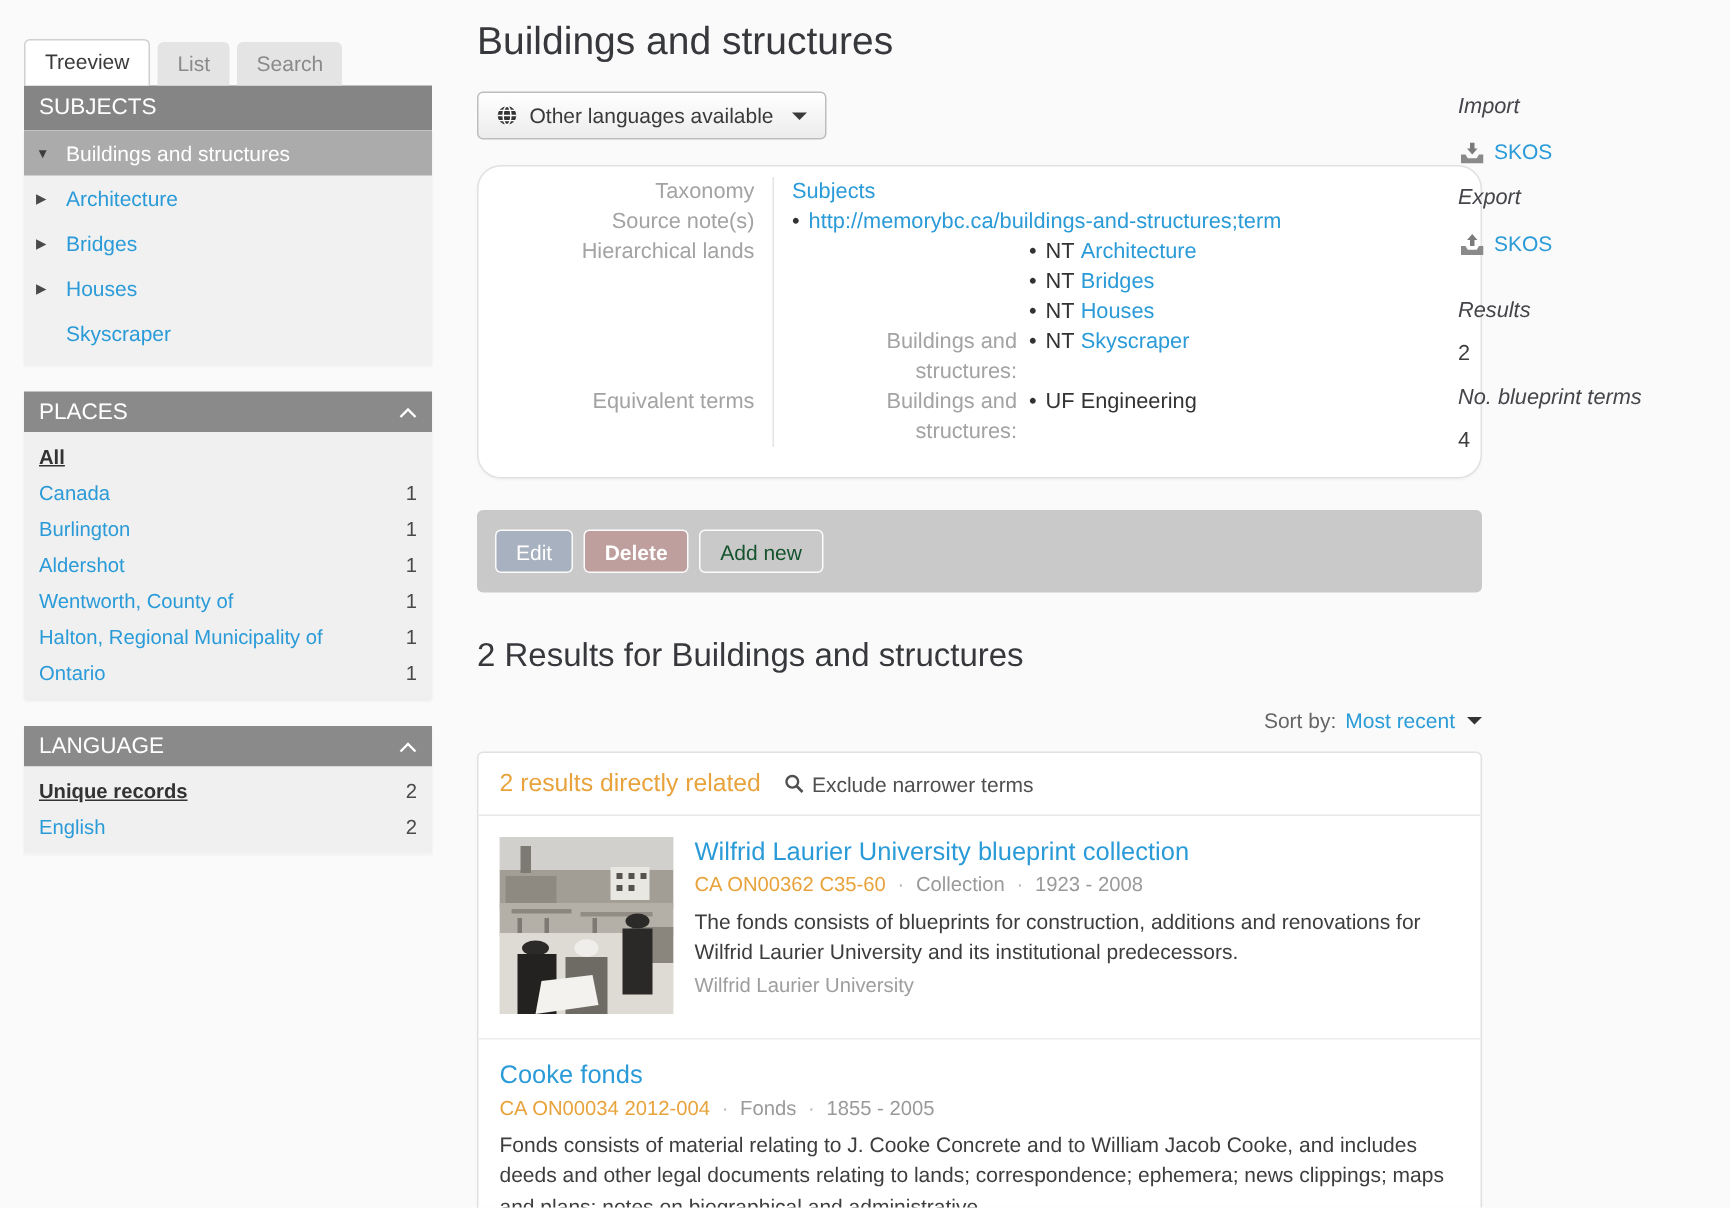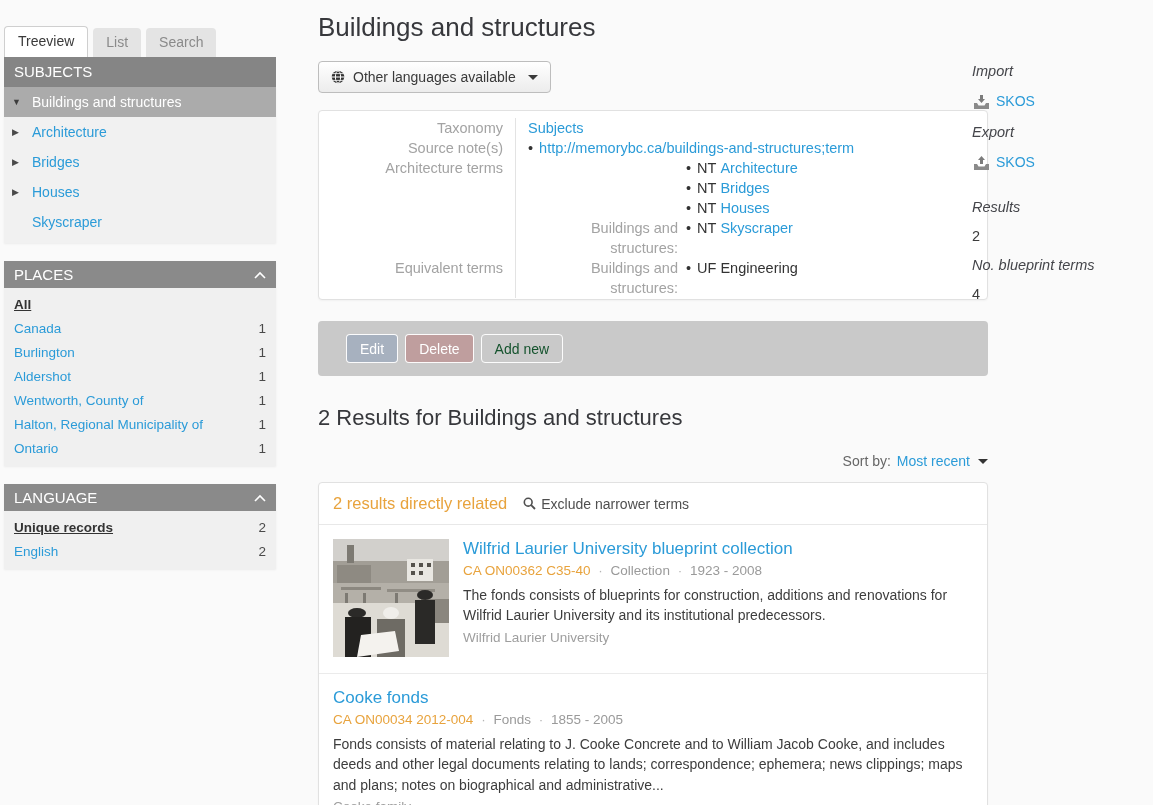--- a/index.html
+++ b/index.html
@@ -6,21 +6,21 @@
   html,body { width:1153px; height:805px; }
   body {
     font-family:"Liberation Sans", sans-serif;
     background:#fafafa; color:#3a3a3a; font-size:14px;
     position:relative; overflow:hidden;
   }
   a { text-decoration:none; cursor:pointer; }
   .link { color:#2b9bd8; }
 
   
-  .left-col { position:absolute; left:4px; top:26px; width:272px; }
+  .left-col { position:absolute; left:16px; top:26px; width:272px; }
   .tabs { display:flex; align-items:flex-end; height:31px; }
   .tab {
     padding:6px 13px 7px; font-size:14px; color:#8a8a8a;
     background:#e4e4e4; border-radius:4px 4px 0 0; margin-right:5px; cursor:pointer;
   }
   .tab.active {
     background:#fff; color:#3a3a3a;
     border:1px solid #cfcfcf; border-bottom:none; padding-bottom:8px;
   }
   .panel-header {
@@ -56,46 +56,46 @@
     display:inline-flex; align-items:center; gap:8px;
     background:linear-gradient(#ffffff,#ececec);
     border:1px solid #bdbdbd; border-radius:4px;
     padding:15px 12px; height:31px; font-size:14px; color:#3a3a3a; cursor:pointer;
   }
   .caret-down {
     width:0; height:0; border-left:5px solid transparent; border-right:5px solid transparent;
     border-top:5px solid #3a3a3a; display:inline-block; margin-left:4px;
   }
   .info-box {
-    margin-top:17px; background:#fff; border:1px solid #e1e1e1; border-radius:4px;
-    padding:7px 0 1px; box-shadow:0 1px 2px rgba(0,0,0,.04);
+    margin-top:17px; background:#fff; border:1px solid #e1e1e1; border-radius:16px;
+    padding:7px 0 20px; box-shadow:0 1px 2px rgba(0,0,0,.04);
   }
   .info-row { display:flex; font-size:14.5px; }
   .info-label {
     width:196px; flex:none; text-align:right; color:#a3a3a3;
     padding:0 12px 0 0; line-height:20px;
   }
   .info-value { flex:1; border-left:1px solid #e3e3e3; padding-left:12px; line-height:20px; }
   .term-row { display:flex; line-height:20px; }
   .term-prefix { width:150px; flex:none; text-align:right; color:#a3a3a3; margin-right:8px; }
   .bullet { color:#333; margin-right:6px; }
   .rel { color:#333; margin-right:4px; }
   .dark-term { color:#333; }
 
   .action-bar {
     margin-top:21px; background:#c9c9c9; border-radius:4px;
-    padding:13px 28px; display:flex; gap:7px;
+    padding:13px 12px; display:flex; gap:7px;
   }
   .btn {
     height:29px; border-radius:4px; border:1px solid rgba(255,255,255,.95);
     color:#fff; font-size:14px; padding:0 13px; cursor:pointer;
     font-family:"Liberation Sans", sans-serif;
   }
   .btn-edit { background:#a7b1bf; }
-  .btn-delete { background:#bf9e9e; }
+  .btn-delete { background:#bf9e9e;font-weight:bold; }
   .btn-add { background:transparent; color:#14532d; }
 
   h2.results-heading { font-size:22px; font-weight:400; color:#37383c; margin-top:29px; }
   .sort-row {
     margin-top:22px; display:flex; justify-content:flex-end; align-items:center;
     font-size:14px; color:#666; gap:6px;
   }
   .sort-row .caret-down { border-top-color:#333; margin-left:2px; }
 
   .results-panel {
@@ -244,21 +244,21 @@
         <a class="link">Subjects</a>
       </div>
     </div>
     <div class="info-row">
       <div class="info-label">Source note(s)</div>
       <div class="info-value">
         <span class="bullet">•</span><a class="link">http://memorybc.ca/buildings-and-structures;term</a>
       </div>
     </div>
     <div class="info-row">
-      <div class="info-label">Architecture terms</div>
+      <div class="info-label">Hierarchical lands</div>
       <div class="info-value">
         <div class="term-row">
           <span class="term-prefix"></span>
           <span class="bullet">•</span>
           <span class="rel">NT</span>
           <a class="link">Architecture</a>
         </div>
         <div class="term-row">
           <span class="term-prefix"></span>
           <span class="bullet">•</span>
@@ -343,21 +343,21 @@
         <ellipse cx="24" cy="74" rx="9" ry="5" fill="#2b2a28"></ellipse>
         <rect x="12" y="78" width="26" height="40" fill="#232220"></rect>
         <ellipse cx="58" cy="74" rx="8" ry="6" fill="#f0eeea"></ellipse>
         <rect x="44" y="80" width="28" height="38" fill="#6e6b64"></rect>
         <ellipse cx="92" cy="56" rx="8" ry="5" fill="#2b2a28"></ellipse>
         <rect x="82" y="61" width="20" height="44" fill="#2a2927"></rect>
         <polygon points="28,96 62,92 66,112 24,118" fill="#f4f2ee"></polygon>
       </svg>
       <a class="result-title link">Wilfrid Laurier University blueprint collection</a>
       <div class="result-meta">
-        <span class="ref">CA ON00362 C35-40</span>
+        <span class="ref">CA ON00362 C35-60</span>
         <span class="dot">·</span>
         <span class="meta-gray">Collection</span>
         <span class="dot">·</span>
         <span class="meta-gray">1923 - 2008</span>
       </div>
       <div class="result-desc">The fonds consists of blueprints for construction, additions and renovations for Wilfrid Laurier University and its institutional predecessors.</div>
       <div class="result-creator">Wilfrid Laurier University</div>
     </div>
 
     <div class="result">

